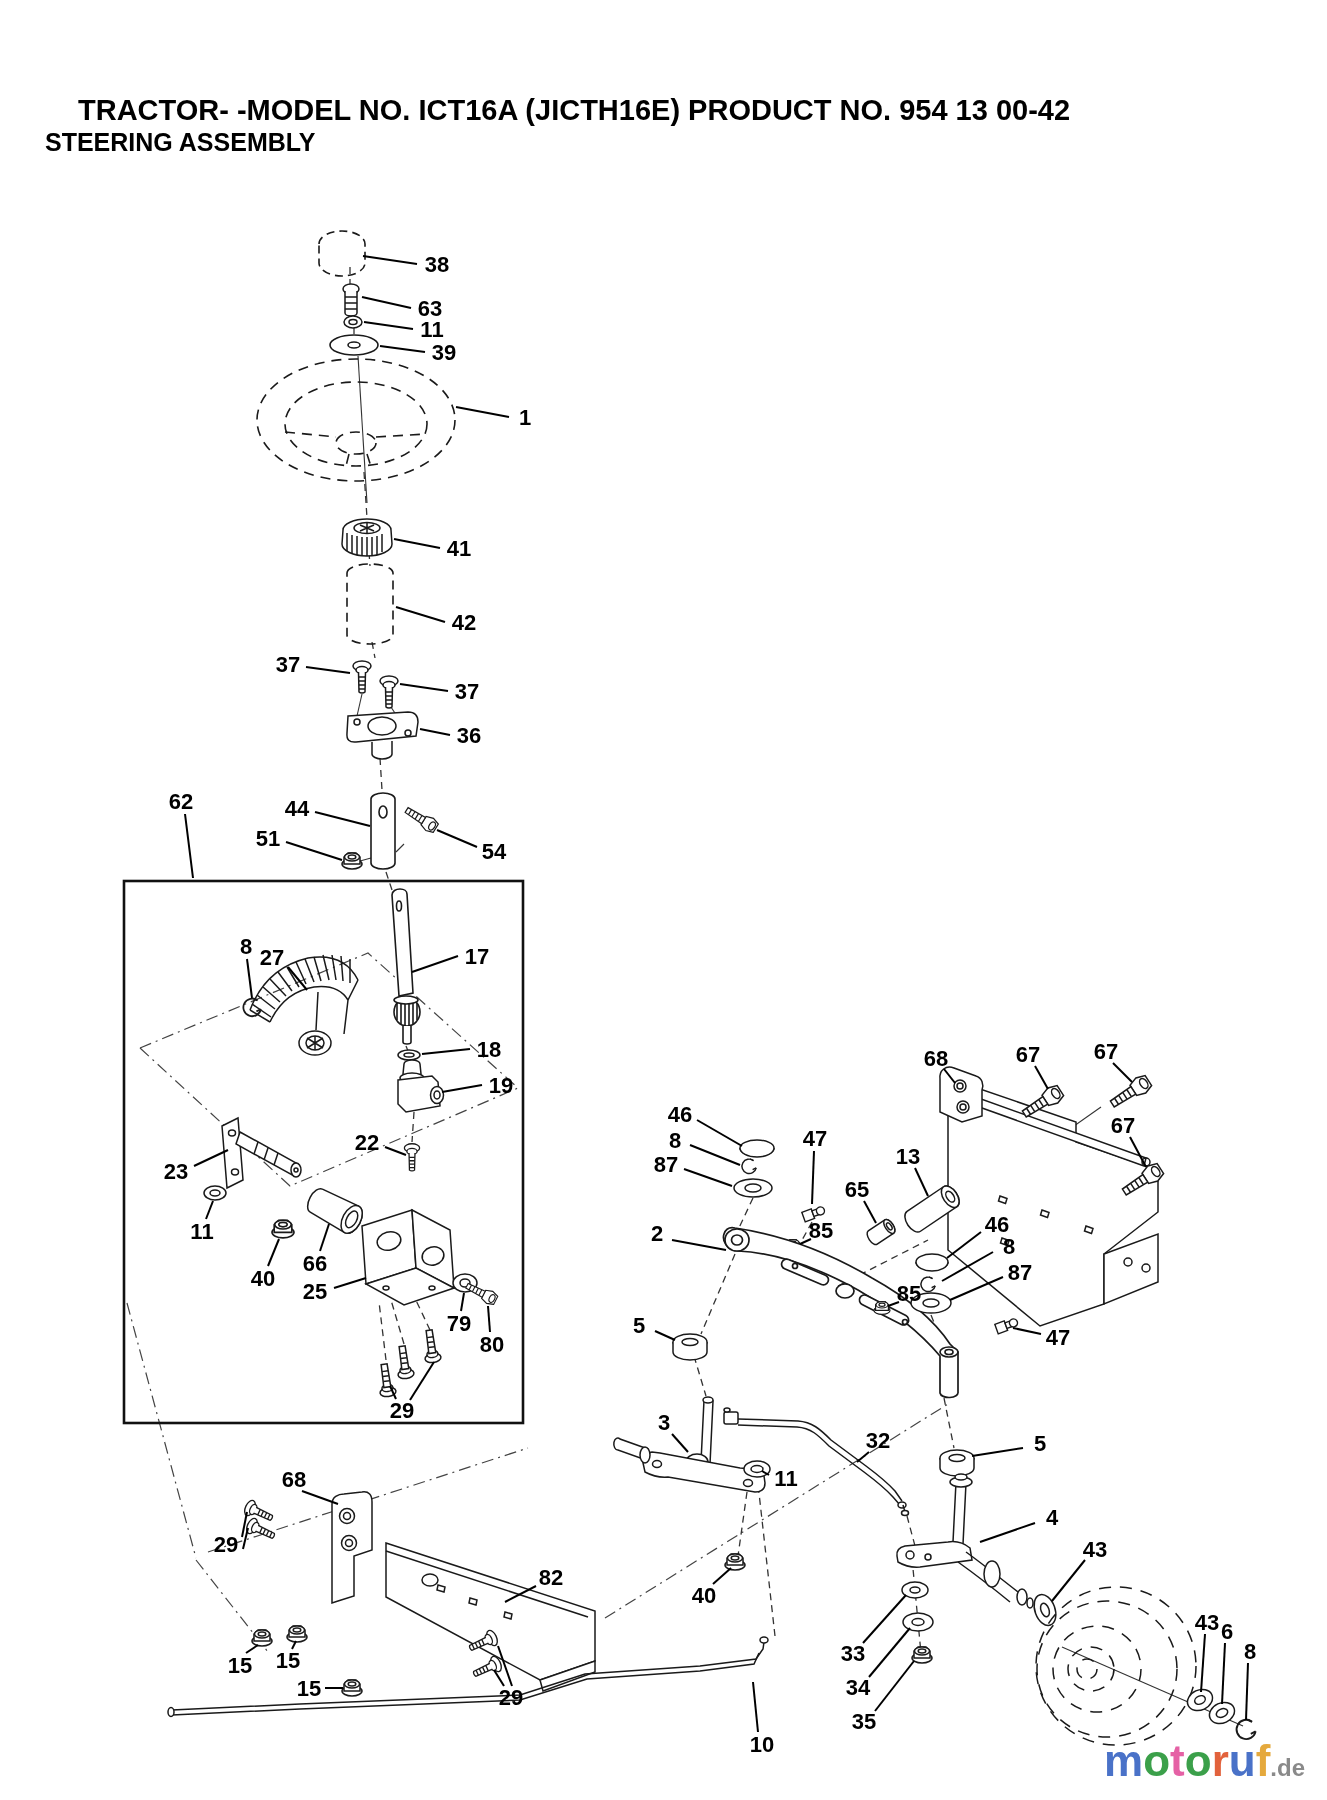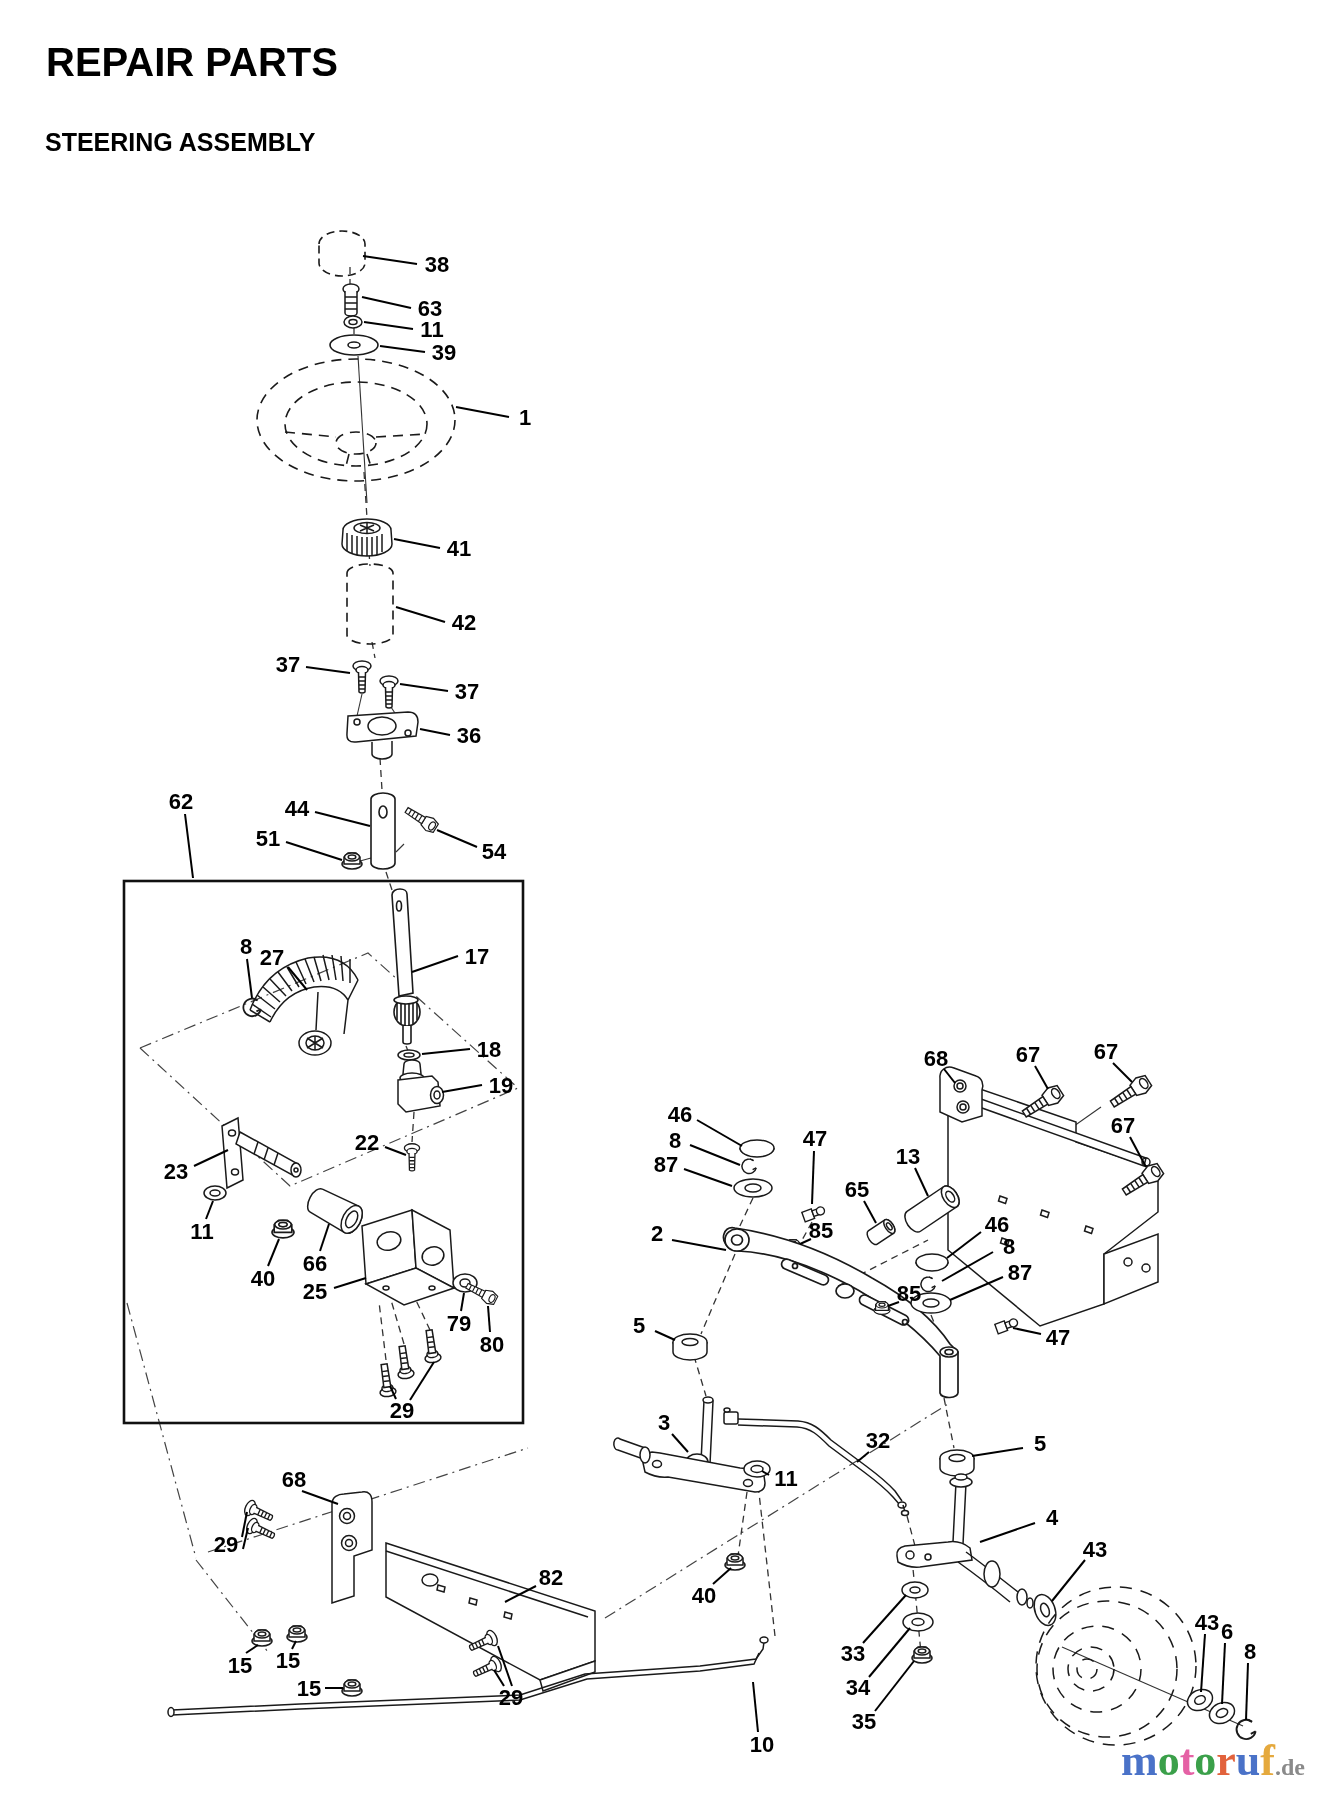--- a/index.html
+++ b/index.html
@@ -4,29 +4,29 @@
 <style>
   html,body{margin:0;padding:0;background:#ffffff;}
   #page{position:relative;width:1327px;height:1800px;background:#fff;overflow:hidden;
         font-family:"Liberation Sans",sans-serif;}
   .hdr-title{position:absolute;left:46px;top:40px;font-size:40px;font-weight:bold;color:#000;letter-spacing:0;}
   .hdr-model{position:absolute;left:78px;top:94px;font-size:29px;font-weight:bold;color:#000;white-space:nowrap;}
   .hdr-section{position:absolute;left:45px;top:128px;font-size:25px;font-weight:bold;color:#000000;}
   #diagram-svg{position:absolute;left:0;top:0;}
   .plabel{font-family:"Liberation Sans",sans-serif;font-weight:bold;font-size:22px;fill:#000;}
   .leader{stroke:#000;stroke-width:2;}
-  #watermark{position:absolute;right:22px;bottom:14px;font-family:Liberation Serif, serif;
+  #watermark{position:absolute;right:22px;bottom:14px;font-family:Liberation Sans, sans-serif;
              font-weight:bold;font-size:44px;white-space:nowrap;}
   #watermark .suffix{font-size:24px;font-weight:bold;}
 </style>
 </head>
 <body>
 
 <div id="page">
-  <div class="hdr-title">REPAIR PARTS</div>
+  <div class="hdr-model">TRACTOR- -MODEL NO. ICT16A (JICTH16E) PRODUCT NO. 954 13 00-42</div>
   <div class="hdr-section">STEERING ASSEMBLY</div>
 
   <svg id="diagram-svg" width="1327" height="1800" viewBox="0 0 1327 1800" xmlns="http://www.w3.org/2000/svg">
     <defs>
       <g id="screwDn" stroke="#1a1a1a" stroke-width="1.5">
         <ellipse cx="0" cy="0" rx="9" ry="5" fill="#fff"></ellipse>
         <ellipse cx="0" cy="4" rx="6" ry="3.5" fill="#fff"></ellipse>
         <path d="M-3.5,6 L-3,26 A3.5,2 0 0 0 3,26 L3.5,6" fill="#fff"></path>
         <path d="M-3.3,11 L3.3,11 M-3.2,15 L3.2,15 M-3.1,19 L3.1,19 M-3,23 L3,23" fill="none"></path>
       </g>

